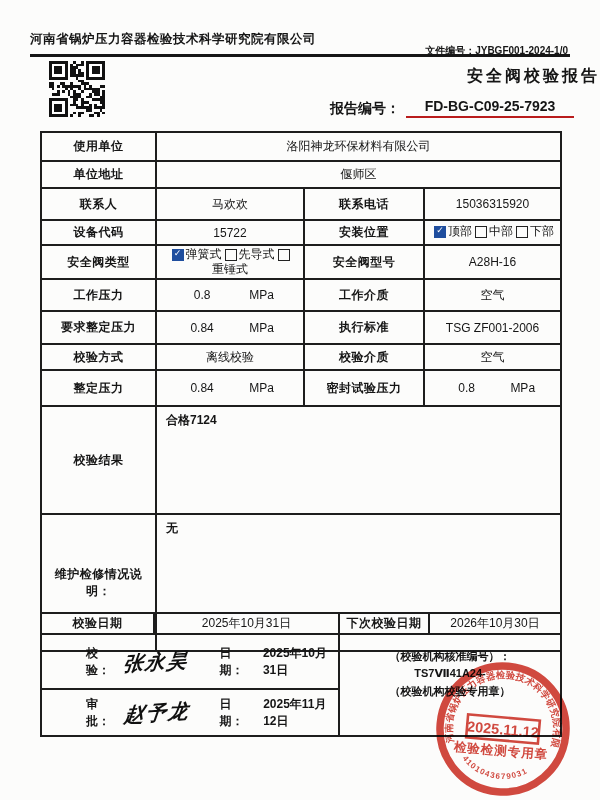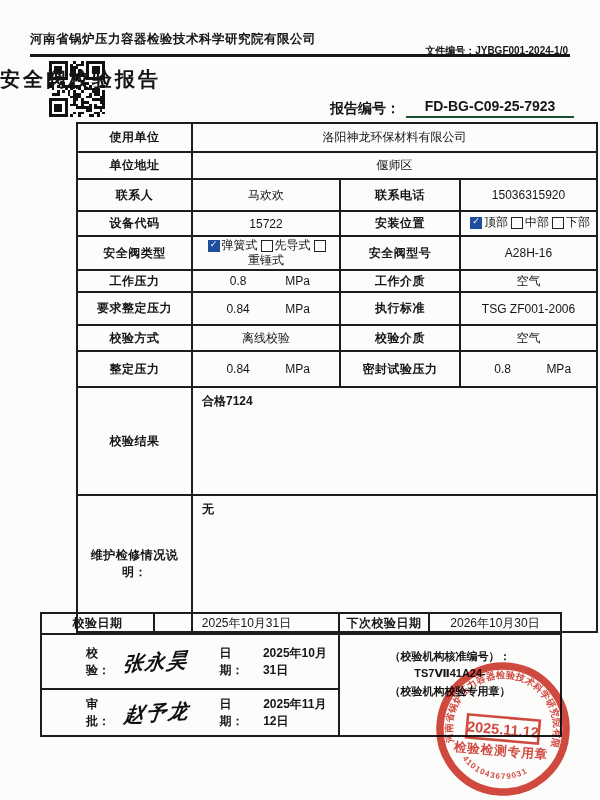--- a/index.html
+++ b/index.html
@@ -4,26 +4,26 @@
 <style>
   html,body{margin:0;padding:0;background:#e8e8e8;}
   .page{position:relative;width:600px;height:800px;background:#fcfcfb;overflow:hidden;
         font-family:"Liberation Sans","DejaVu Sans",sans-serif;color:#151515;}
   
   .hdr-company{position:absolute;left:30px;top:31px;font-size:12.5px;font-weight:700;letter-spacing:.5px;}
   .hdr-file{position:absolute;right:32px;top:44px;font-size:10px;font-weight:700;}
   .hdr-rule{position:absolute;left:30px;right:30px;top:54px;height:3px;background:#161616;}
   .qr{position:absolute;left:49px;top:61px;width:56px;height:56px;}
   .qr svg{width:100%;height:100%;}
-  .title{position:absolute;left:0;right:0;top:66px;text-align:left;font-size:20px;font-weight:700;letter-spacing:3px;}
+  .title{position:absolute;left:0;right:0;top:66px;text-align:right;font-size:16px;font-weight:700;letter-spacing:3px;}
   .report-line{position:absolute;left:330px;top:98px;display:flex;align-items:flex-end;font-size:14px;font-weight:700;}
-  .report-no{display:inline-block;width:168px;text-align:center;border-bottom:2px solid #14532d;padding-bottom:2px;margin-left:6px;}
+  .report-no{display:inline-block;width:168px;text-align:center;border-bottom:2px solid #b91c1c;padding-bottom:2px;margin-left:6px;}
   
   table{border-collapse:collapse;table-layout:fixed;position:absolute;left:40px;width:520px;}
-  .tbl-main{top:122px;margin-left:36px;}
+  .tbl-main{top:131px;}
   .tbl-bottom{top:612px;}
   td{border:2px solid #1d1d1d;font-size:12px;text-align:center;vertical-align:middle;padding:1px 2px;overflow:hidden;}
   td.lbl{font-weight:700;letter-spacing:.5px;}
   td.val{font-weight:400;}
   td.bigval{text-align:left;vertical-align:top;padding:5px 9px;font-weight:700;}
   
   .vu{display:flex;align-items:baseline;width:100%;}
   .vu .v{flex:1.25;text-align:center;}
   .vu .u{flex:.75;text-align:left;padding-left:4px;}
   
@@ -121,21 +121,21 @@
               <span class="cbl">弹簧式</span>
           <span class="cb"></span>
               <span class="cbl">先导式</span>
           <span class="cb"></span>
               <span>重锤式</span>
         </span>
       </td>
       <td class="lbl">安全阀型号</td>
       <td class="val">A28H-16</td>
     </tr>
-    <tr style="height:22px">
+    <tr style="height:32px">
       <td class="lbl">工作压力</td>
       <td class="val">
         <span class="vu">
               <span class="v">0.8</span>
               <span class="u">MPa</span>
             </span>
       </td>
       <td class="lbl">工作介质</td>
       <td class="val">空气</td>
     </tr>

